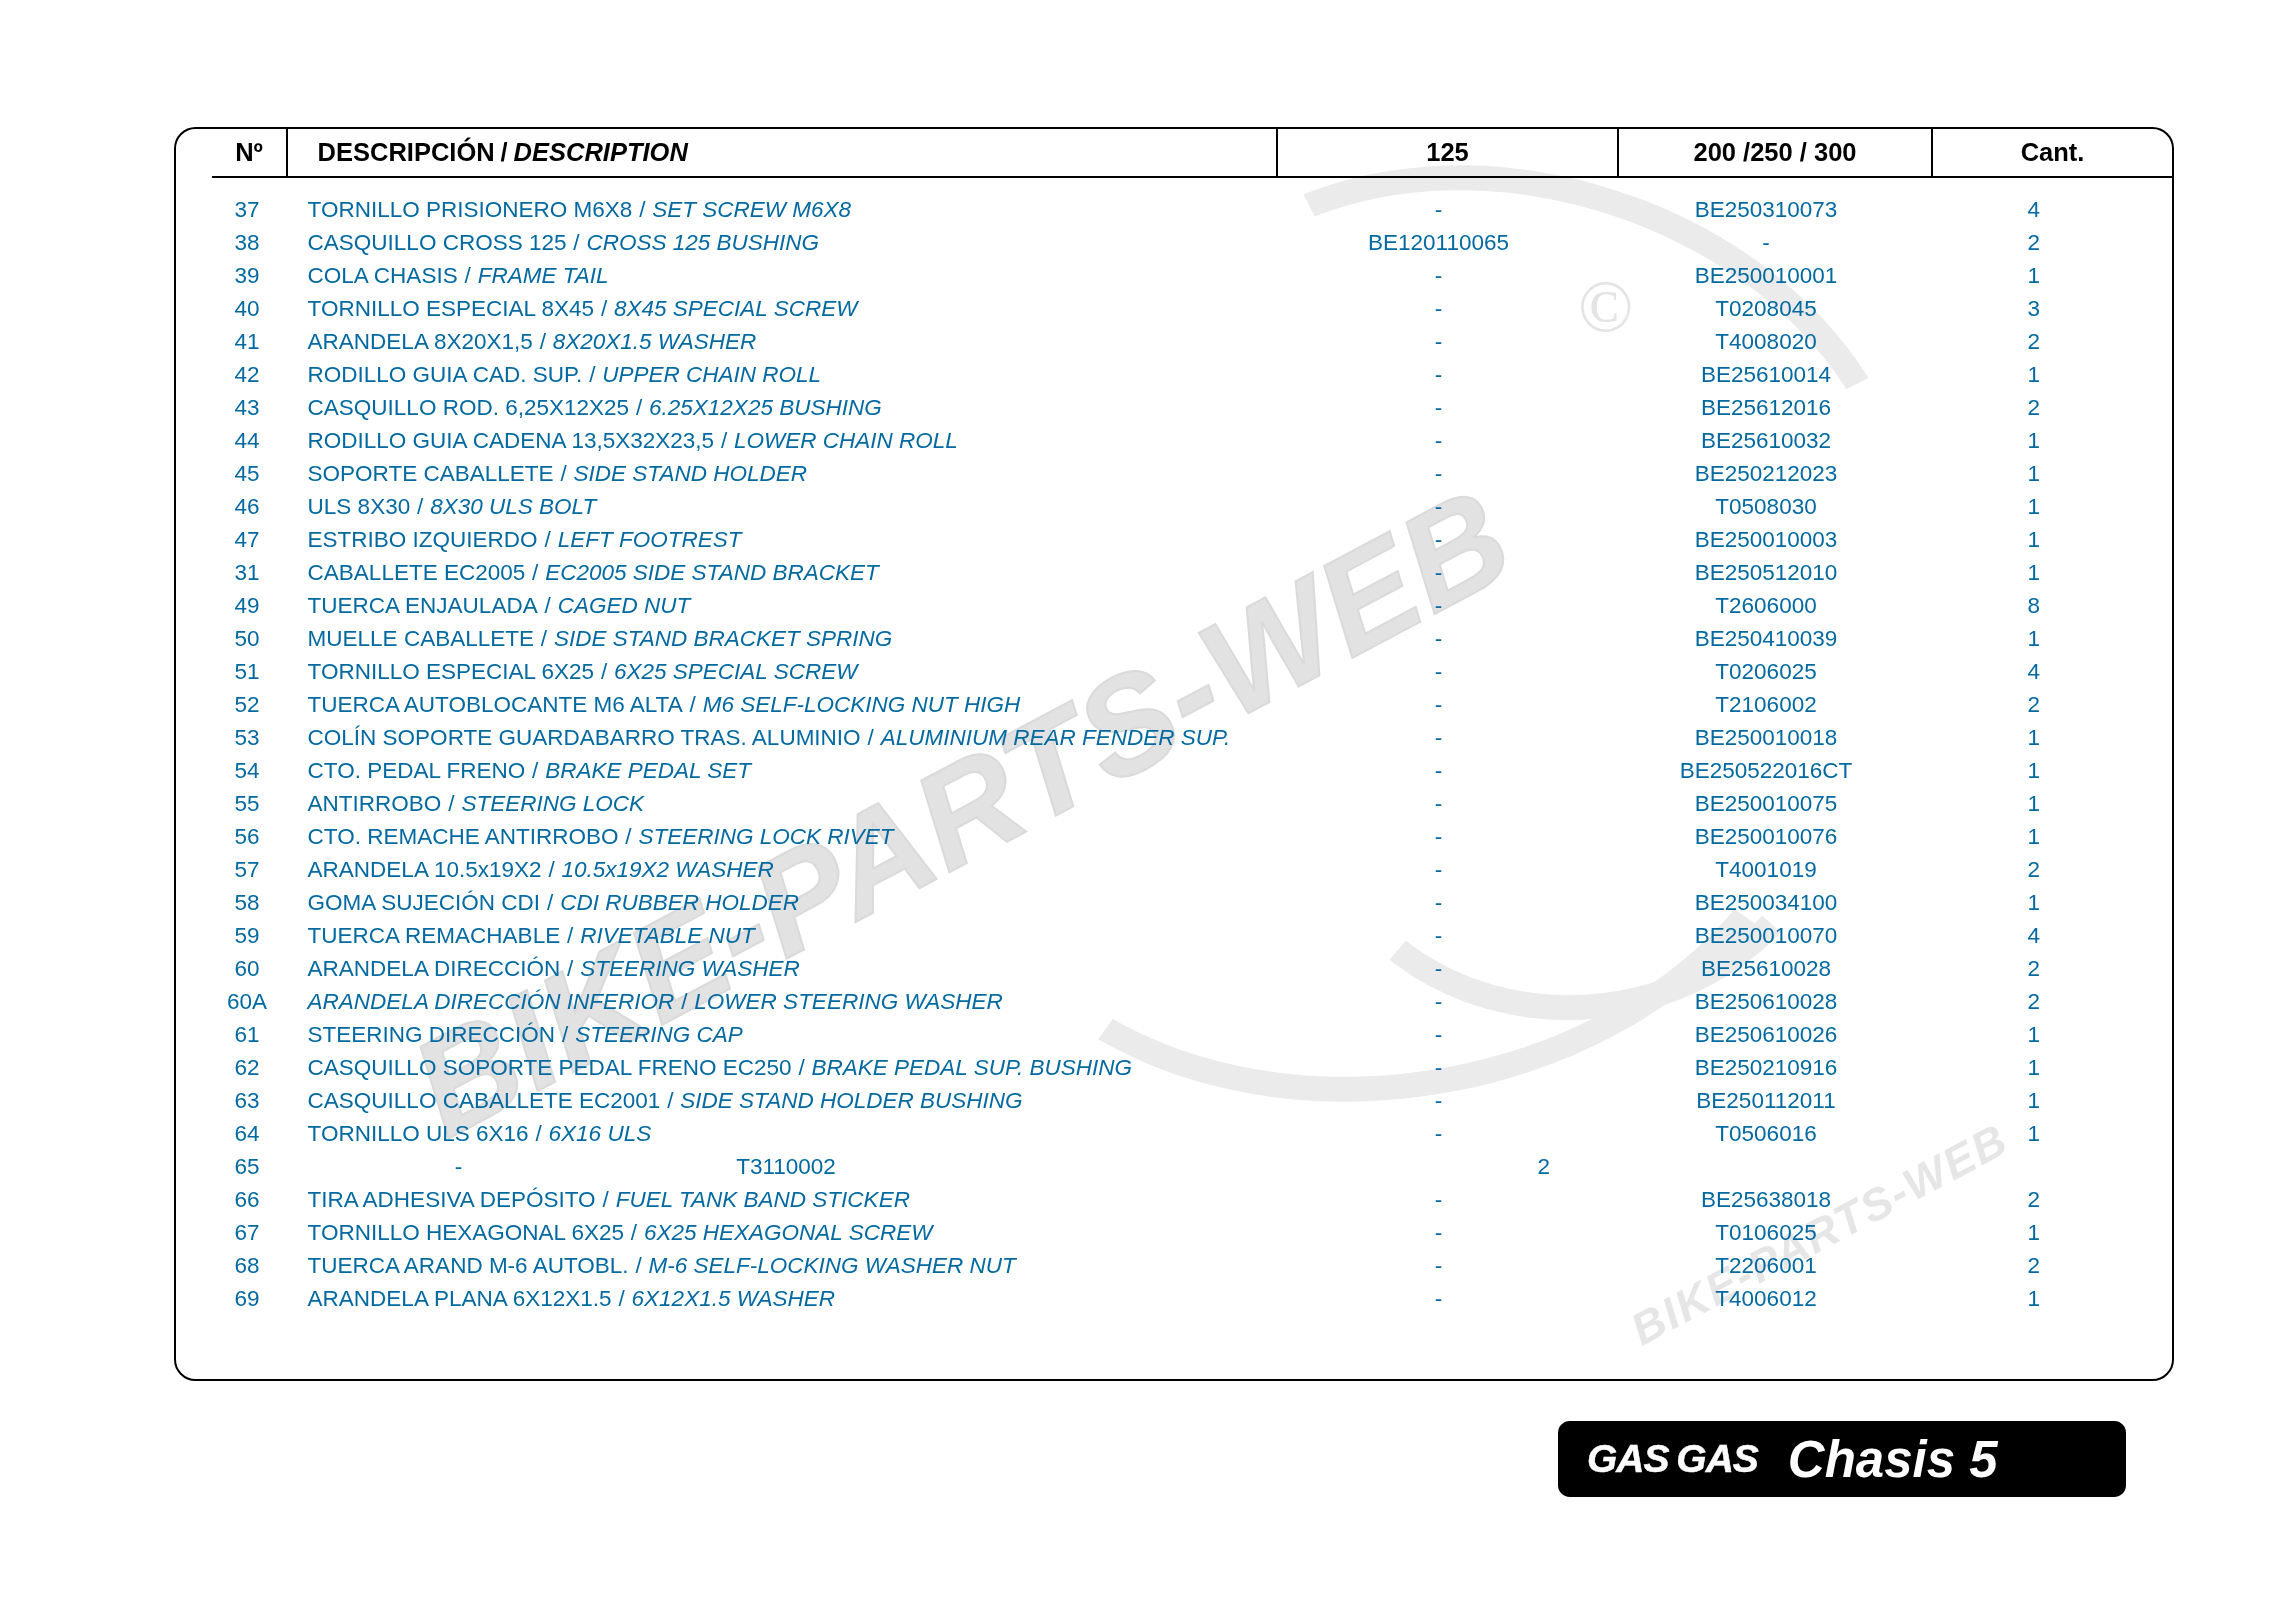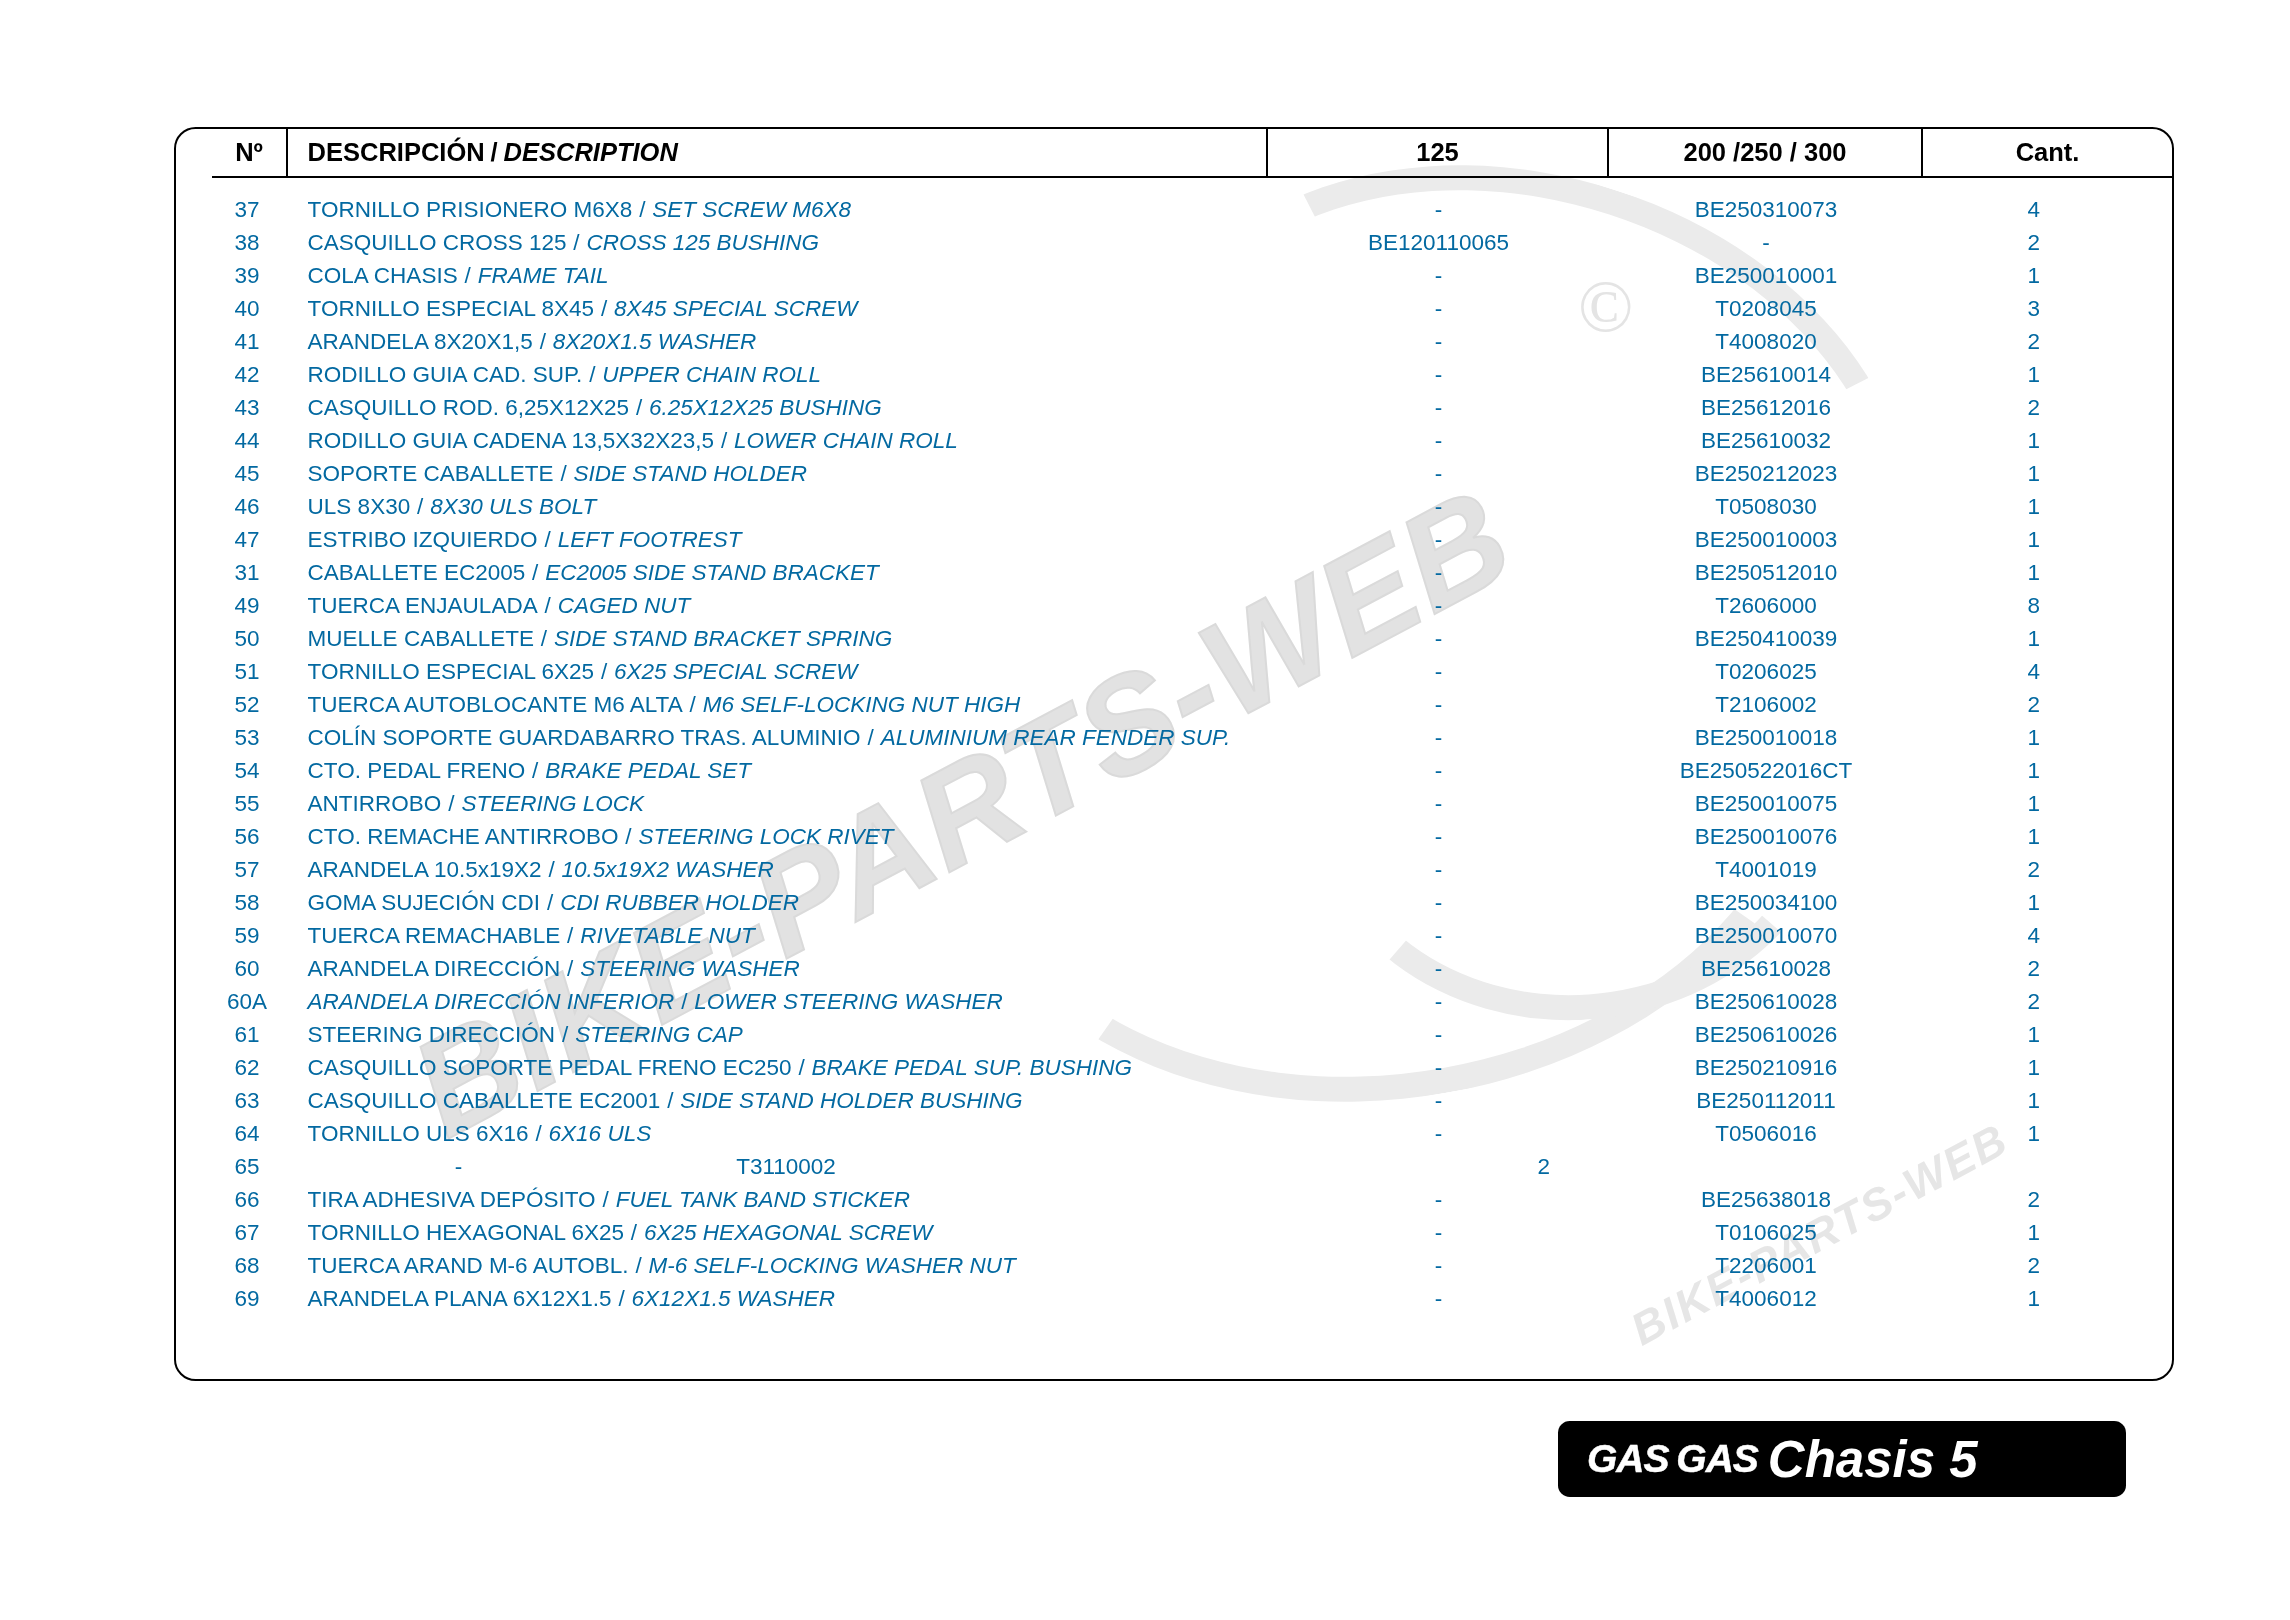--- a/index.html
+++ b/index.html
@@ -114,20 +114,21 @@
     box-sizing: border-box;
   }
   .hdr-desc {
     flex: 0 0 980px;
     padding-left: 19.6px;
     height: 100%;
     display: flex;
     align-items: center;
     box-sizing: border-box;
     border-right: 2.9px solid #000;
+    margin-left: 10px;
   }
   .hdr-desc .es { font-style: normal; }
   .hdr-desc .sep { padding: 0 5.9px; }
   .hdr-desc .en { font-style: italic; }
   .hdr-125 {
     flex: 0 0 341px;
     text-align: center;
     height: 100%;
     display: flex;
     align-items: center;
@@ -228,21 +229,21 @@
     letter-spacing: -1px;
     -webkit-text-stroke: 0.5px #ffffff;
   }
   .gg-sep { width: 7.8px; }
   #chassis-label {
     color: #ffffff;
     font-family: "Liberation Sans", sans-serif;
     font-weight: bold;
     font-style: italic;
     font-size: 51px;
-    margin-left: 10px;
+    margin-left: 30px;
     letter-spacing: 0px;
   }
 </style>
 </head>
 <body>
 
 <div id="watermark">
   <div class="wm-swoosh wm-s1"></div>
   <div class="wm-swoosh wm-s2"></div>
   <div class="wm-swoosh wm-s3"></div>

